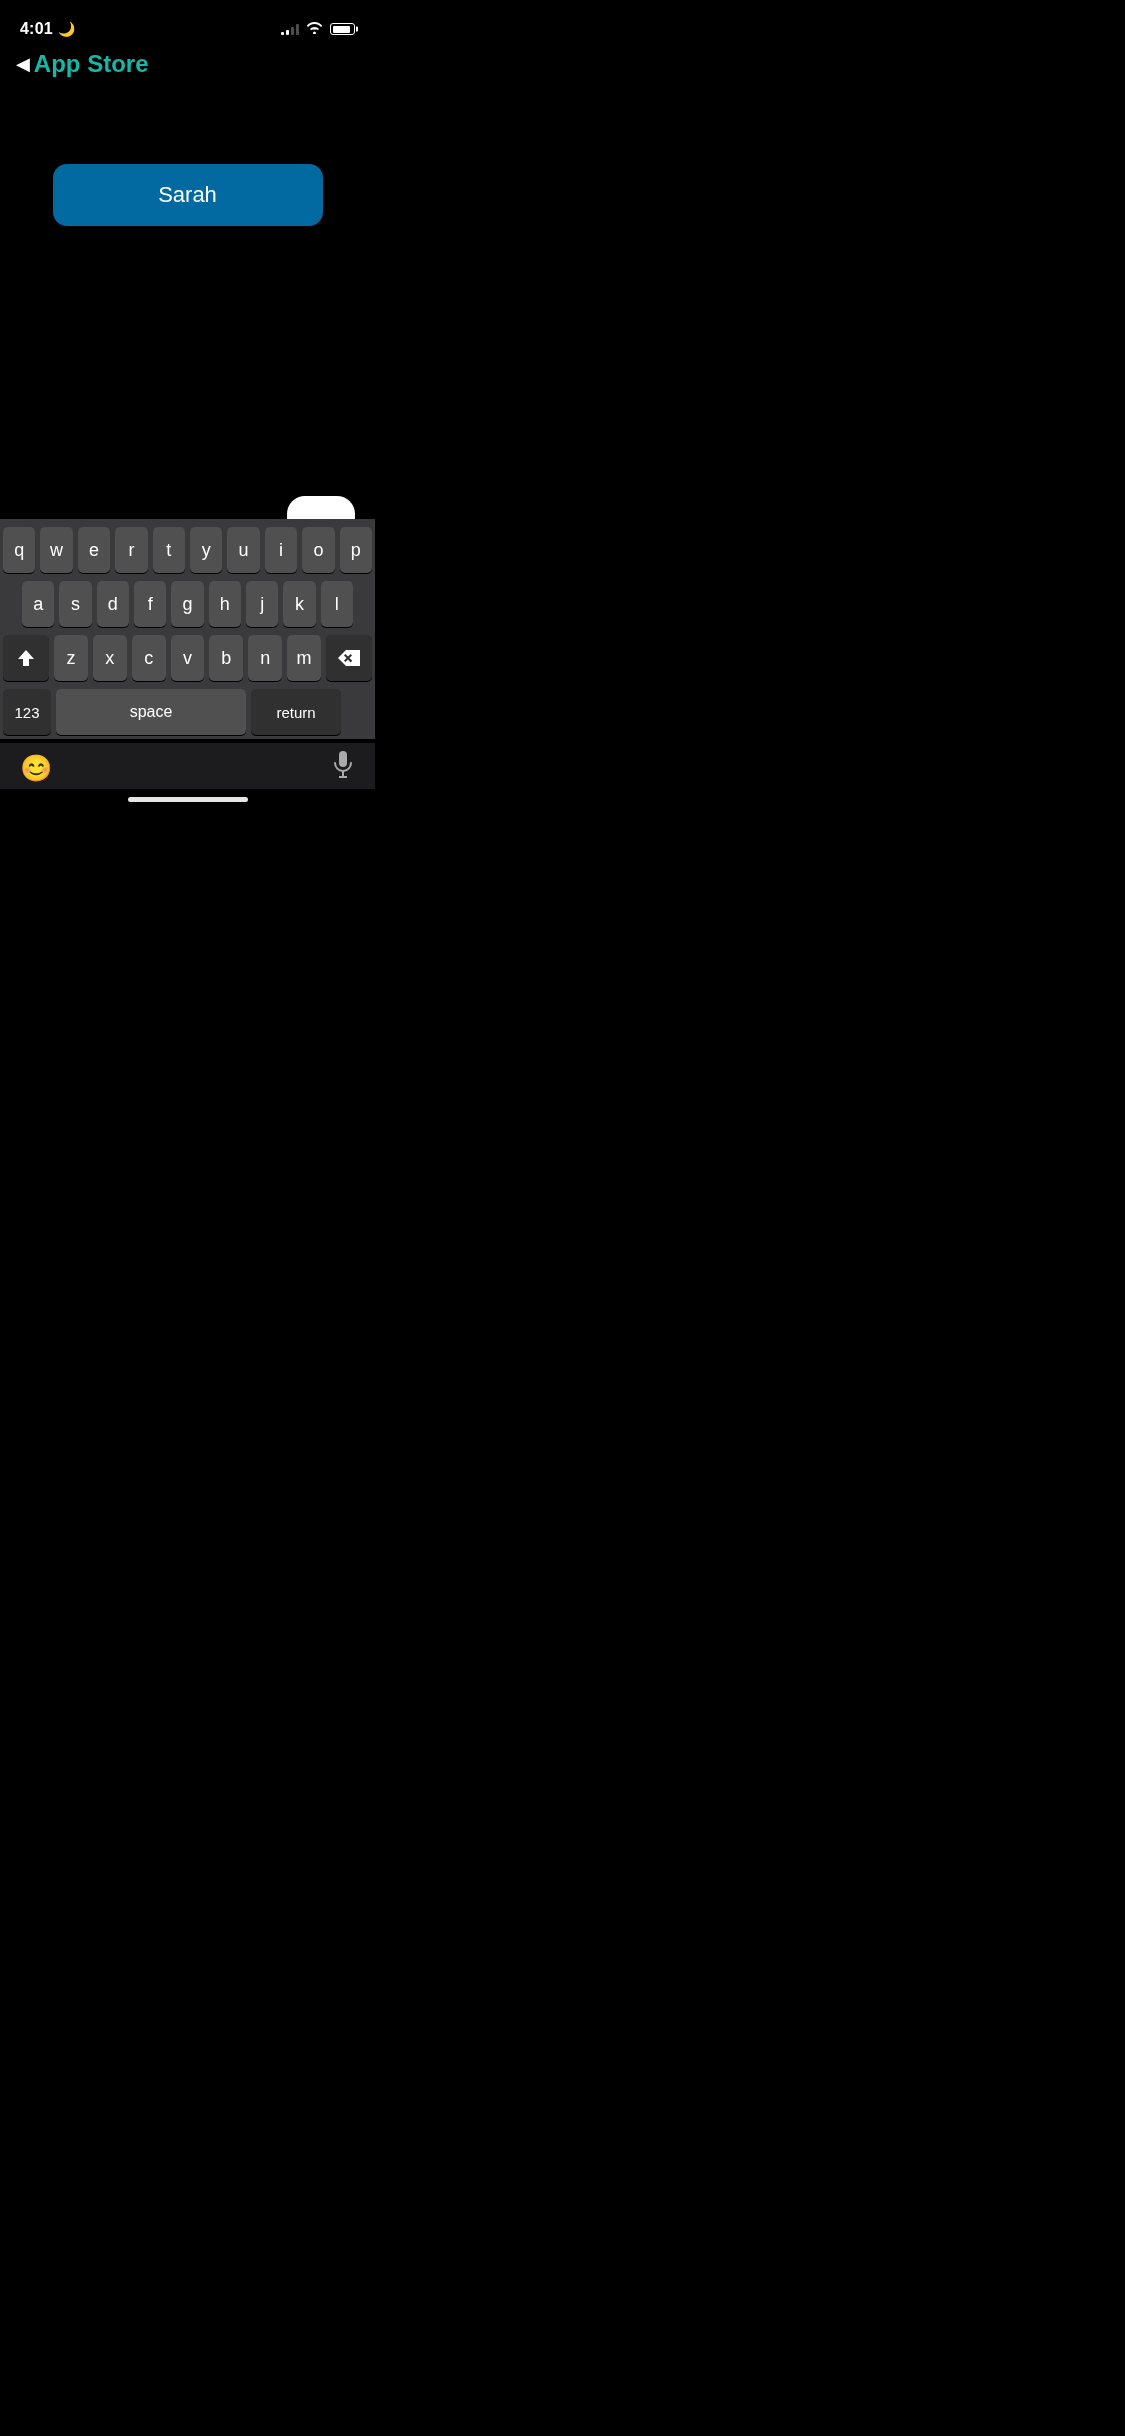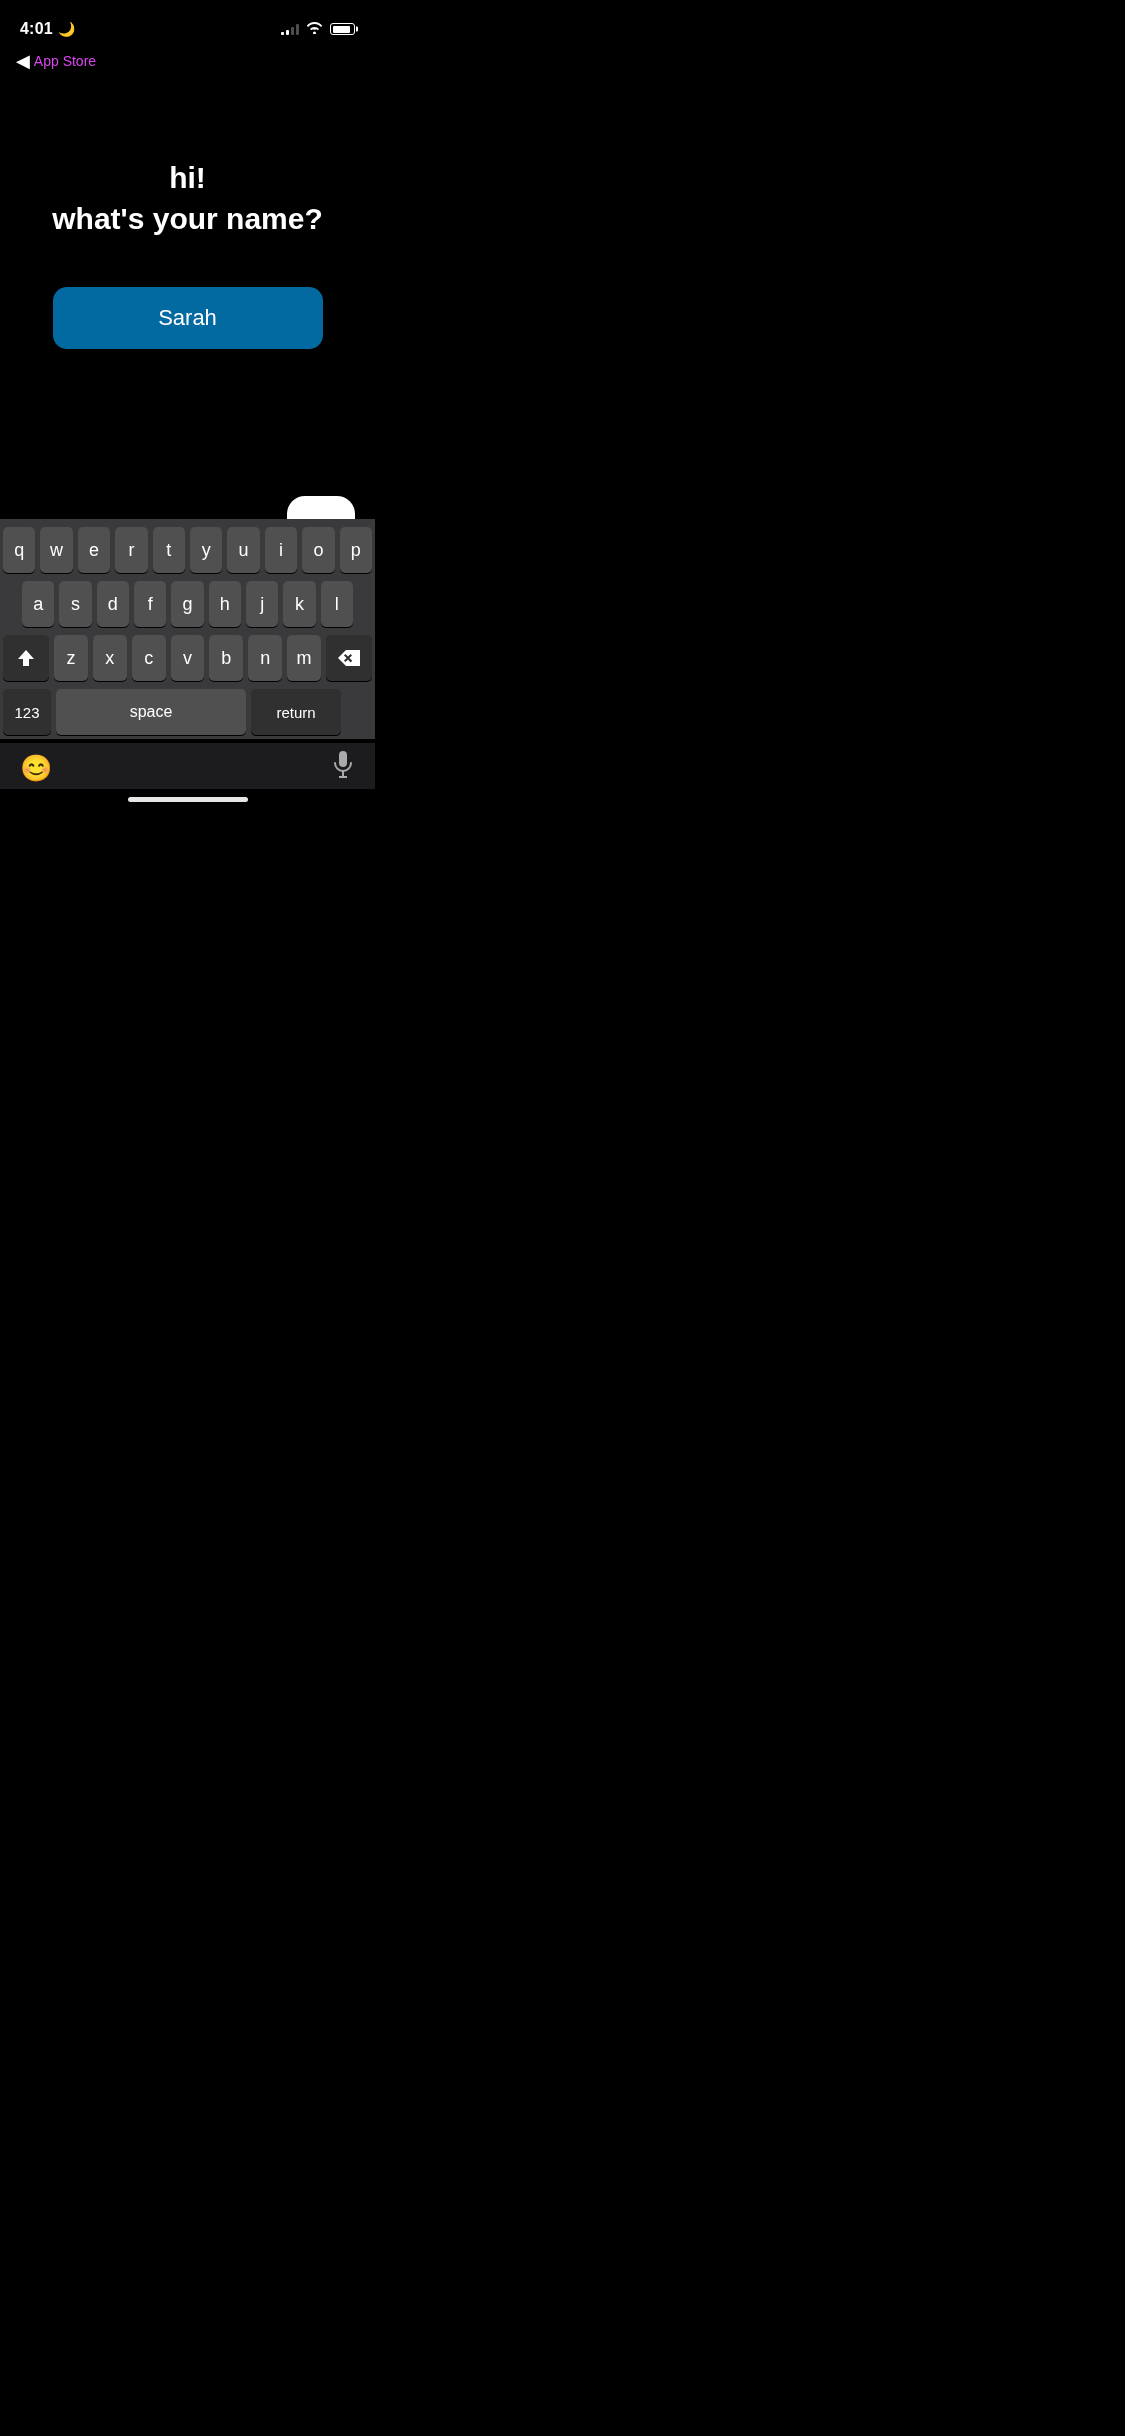--- a/index.html
+++ b/index.html
@@ -99,23 +99,23 @@
       align-items: center;
       padding: 6px 16px;
       cursor: pointer;
     }
     .back-arrow {
       font-size: 18px;
       color: #fff;
       margin-right: 4px;
     }
     .back-label {
-      font-size: 14px;
-      color: #d946ef;
-      font-weight: 400;
+      font-size: 24px;
+      color: #14b8a6;
+      font-weight: 700;
     }
 
     
     .main-content {
       display: flex;
       flex-direction: column;
       align-items: center;
       padding-top: 80px;
     }
 
@@ -283,24 +283,20 @@
     </div>
   </div>
 </div>
 
 <div class="back-nav">
   <span class="back-arrow">◀</span>
   <span class="back-label">App Store</span>
 </div>
 
 <div class="main-content">
-  <div class="greeting-text">
-    <div>hi!</div>
-    <div>what's your name?</div>
-  </div>
 
   <div class="name-input-wrapper">
     <input class="name-input" type="text" value="Sarah" style="">
   </div>
 </div>
 
 <button class="next-button">
   <span class="next-arrow">→</span>
 </button>
 

